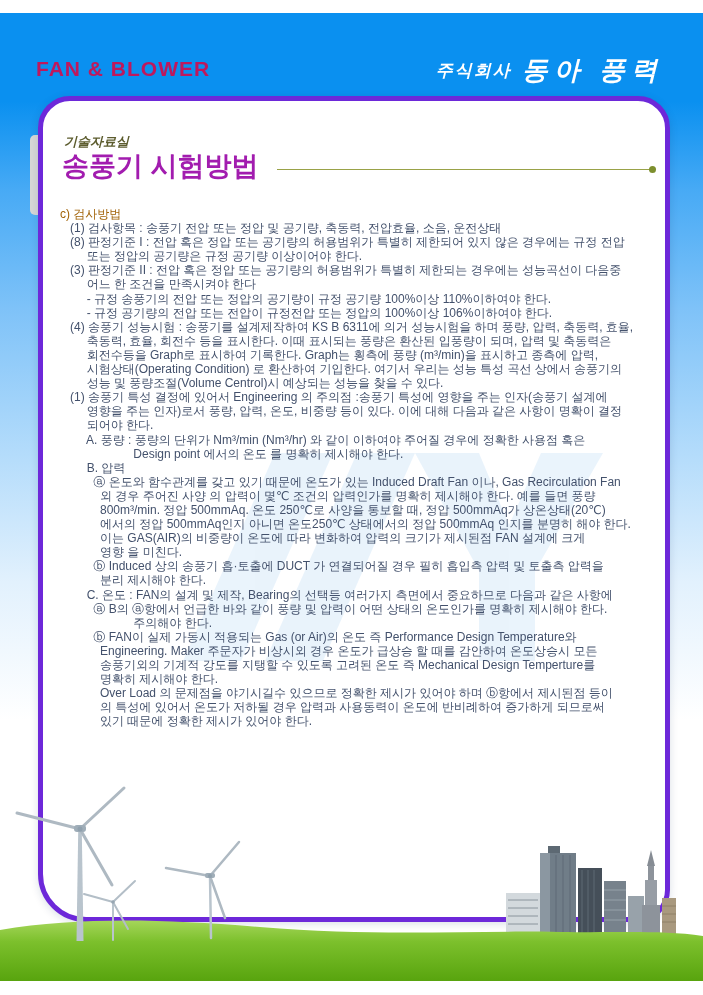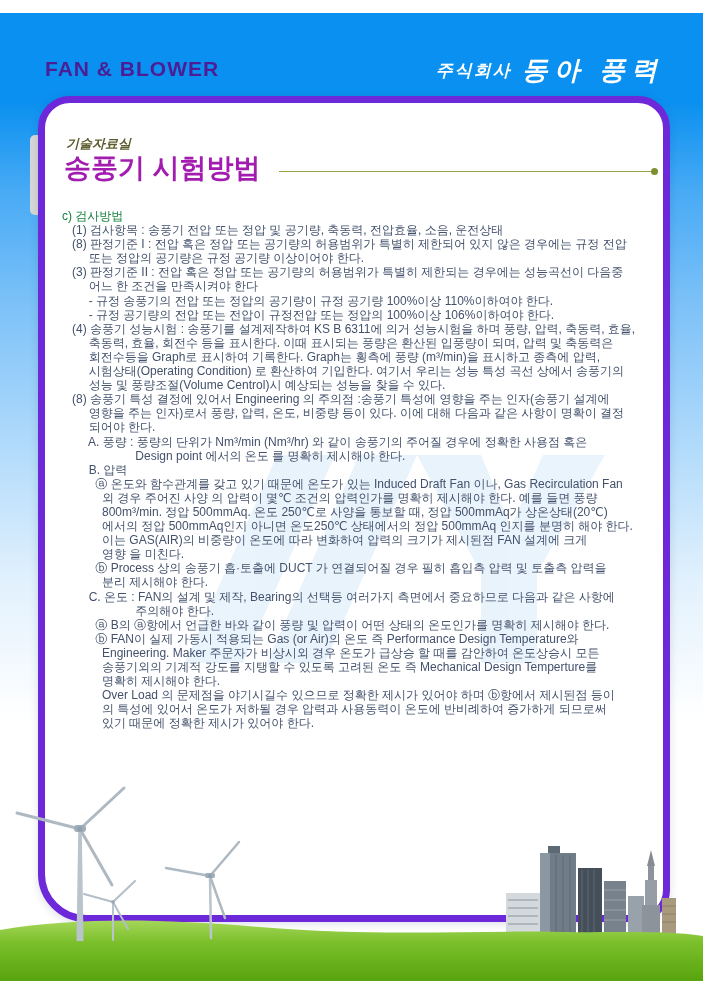--- a/index.html
+++ b/index.html
@@ -12,38 +12,38 @@
   .sky{
     position:absolute;left:0;top:13px;width:703px;height:982px;
     background:linear-gradient(180deg,
       #0a90f0 0%, #0a90f0 9%,
       #47aaf5 18%, #7ec2f8 30%,
       #b4dcfb 45%, #e2f1fd 58%,
       #ffffff 72%, #ffffff 100%);
   }
   
   .hdr-product{
-    position:absolute;left:45px;top:57px;
-    color:#4c1d95;font-size:21px;font-weight:bold;letter-spacing:1px;
+    position:absolute;left:36px;top:57px;
+    color:#be185d;font-size:21px;font-weight:bold;letter-spacing:1px;
   }
   .hdr-logo{
     position:absolute;right:40px;top:53px;color:#ffffff;white-space:nowrap;
     font-weight:bold;font-style:italic;
   }
   .hdr-logo .small{font-size:17px;letter-spacing:2px;vertical-align:3px;margin-right:10px;text-align:right;}
   .hdr-logo .big{font-size:26px;letter-spacing:6px;text-align:center;}
   
   .side-tab{
     position:absolute;left:30px;top:135px;width:16px;height:80px;
     background:#d7d7d7;border-radius:5px 0 0 5px;
   }
   
   .card{
     position:absolute;left:38px;top:96px;width:632px;height:826px;
-    background:#ffffff;border:7px solid #6d28d9;
+    background:#ffffff;border:5px solid #6d28d9;
     border-radius:32px 32px 32px 48px;
     box-shadow:0 2px 8px rgba(0,40,90,0.15);
     overflow:hidden;
   }
   .watermark{position:absolute;left:0;top:0;width:632px;height:826px;pointer-events:none;}
   .title-block{position:absolute;left:19px;top:32px;width:600px;}
   .title-category{
     font-size:13px;font-style:italic;font-weight:bold;color:#5c5c2e;margin:0 0 1px 2px;
   }
   .title-row{display:flex;align-items:center;}
@@ -54,21 +54,21 @@
     flex:1;height:0;border-top:1.5px solid #99a248;margin:6px 8px 0 18px;position:relative;
   }
   .title-rule .dot{
     position:absolute;right:-2px;top:-4px;width:7px;height:7px;border-radius:50%;
     background:#7d8f2e;
   }
   .doc-body{
     position:absolute;left:17px;top:106px;width:606px;
     font-size:12px;line-height:14.1px;color:#43516c;
   }
-  .doc-heading{color:#15803d;white-space:pre;}
+  .doc-heading{color:#a16207;white-space:pre;}
   .doc-lines .tline{white-space:pre;}
   
   .footer-scene{position:absolute;left:0;top:780px;width:703px;height:215px;}
 </style>
 </head>
 <body>
 
 <div class="page">
 
   <div class="sky"></div>
@@ -109,37 +109,37 @@
           <div class="tline">        또는 정압의 공기량은 규정 공기량 이상이어야 한다.</div>
           <div class="tline">   (3) 판정기준 II : 전압 혹은 정압 또는 공기량의 허용범위가 특별히 제한되는 경우에는 성능곡선이 다음중</div>
           <div class="tline">        어느 한 조건을 만족시켜야 한다</div>
           <div class="tline">        - 규정 송풍기의 전압 또는 정압의 공기량이 규정 공기량 100%이상 110%이하여야 한다.</div>
           <div class="tline">        - 규정 공기량의 전압 또는 전압이 규정전압 또는 정압의 100%이상 106%이하여야 한다.</div>
           <div class="tline">   (4) 송풍기 성능시험 : 송풍기를 설계제작하여 KS B 6311에 의거 성능시험을 하며 풍량, 압력, 축동력, 효율,</div>
           <div class="tline">        축동력, 효율, 회전수 등을 표시한다. 이때 표시되는 풍량은 환산된 입풍량이 되며, 압력 및 축동력은</div>
           <div class="tline">        회전수등을 Graph로 표시하여 기록한다. Graph는 횡측에 풍량 (m³/min)을 표시하고 종측에 압력,</div>
           <div class="tline">        시험상태(Operating Condition) 로 환산하여 기입한다. 여기서 우리는 성능 특성 곡선 상에서 송풍기의</div>
           <div class="tline">        성능 및 풍량조절(Volume Centrol)시 예상되는 성능을 찾을 수 있다.</div>
-          <div class="tline">   (8) 송풍기 특성 결정에 있어서 Engineering 의 주의점 :송풍기 특성에 영향을 주는 인자(송풍기 설계에</div>
+          <div class="tline">   (1) 송풍기 특성 결정에 있어서 Engineering 의 주의점 :송풍기 특성에 영향을 주는 인자(송풍기 설계에</div>
           <div class="tline">        영향을 주는 인자)로서 풍량, 압력, 온도, 비중량 등이 있다. 이에 대해 다음과 같은 사항이 명확이 결정</div>
           <div class="tline">        되어야 한다.</div>
-          <div class="tline">        A. 풍량 : 풍량의 단위가 Nm³/min (Nm³/hr) 와 같이 송풍기의 주어질 경우에 정확한 사용점 혹은</div>
+          <div class="tline">        A. 풍량 : 풍량의 단위가 Nm³/min (Nm³/hr) 와 같이 이하여야 주어질 경우에 정확한 사용점 혹은</div>
           <div class="tline">                      Design point 에서의 온도 를 명확히 제시해야 한다.</div>
           <div class="tline">        B. 압력</div>
           <div class="tline">          ⓐ 온도와 함수관계를 갖고 있기 때문에 온도가 있는 Induced Draft Fan 이나, Gas Recirculation Fan</div>
           <div class="tline">            외 경우 주어진 사양 의 압력이 몇℃ 조건의 압력인가를 명확히 제시해야 한다. 예를 들면 풍량</div>
           <div class="tline">            800m³/min. 정압 500mmAq. 온도 250℃로 사양을 통보할 때, 정압 500mmAq가 상온상태(20℃)</div>
           <div class="tline">            에서의 정압 500mmAq인지 아니면 온도250℃ 상태에서의 정압 500mmAq 인지를 분명히 해야 한다.</div>
           <div class="tline">            이는 GAS(AIR)의 비중량이 온도에 따라 변화하여 압력의 크기가 제시된점 FAN 설계에 크게</div>
           <div class="tline">            영향 을 미친다.</div>
-          <div class="tline">          ⓑ Process 상의 송풍기 흡·토출에 DUCT 가 연결되어질 경우 필히 흡입측 압력 및 토출측 압력을</div>
+          <div class="tline">          ⓑ Induced 상의 송풍기 흡·토출에 DUCT 가 연결되어질 경우 필히 흡입측 압력 및 토출측 압력을</div>
           <div class="tline">            분리 제시해야 한다.</div>
           <div class="tline">        C. 온도 : FAN의 설계 및 제작, Bearing의 선택등 여러가지 측면에서 중요하므로 다음과 같은 사항에</div>
+          <div class="tline">          ⓐ B의 ⓐ항에서 언급한 바와 같이 풍량 및 압력이 어떤 상태의 온도인가를 명확히 제시해야 한다.</div>
           <div class="tline">                      주의해야 한다.</div>
-          <div class="tline">          ⓐ B의 ⓐ항에서 언급한 바와 같이 풍량 및 압력이 어떤 상태의 온도인가를 명확히 제시해야 한다.</div>
           <div class="tline">          ⓑ FAN이 실제 가동시 적용되는 Gas (or Air)의 온도 즉 Performance Design Temperature와</div>
           <div class="tline">            Engineering. Maker 주문자가 비상시외 경우 온도가 급상승 할 때를 감안하여 온도상승시 모든</div>
           <div class="tline">            송풍기외의 기계적 강도를 지탱할 수 있도록 고려된 온도 즉 Mechanical Design Temperture를</div>
           <div class="tline">            명확히 제시해야 한다.</div>
           <div class="tline">            Over Load 의 문제점을 야기시길수 있으므로 정확한 제시가 있어야 하며 ⓑ항에서 제시된점 등이</div>
           <div class="tline">            의 특성에 있어서 온도가 저하될 경우 압력과 사용동력이 온도에 반비례하여 증가하게 되므로써</div>
           <div class="tline">            있기 때문에 정확한 제시가 있어야 한다.</div>
         </div>
     </div>
 

